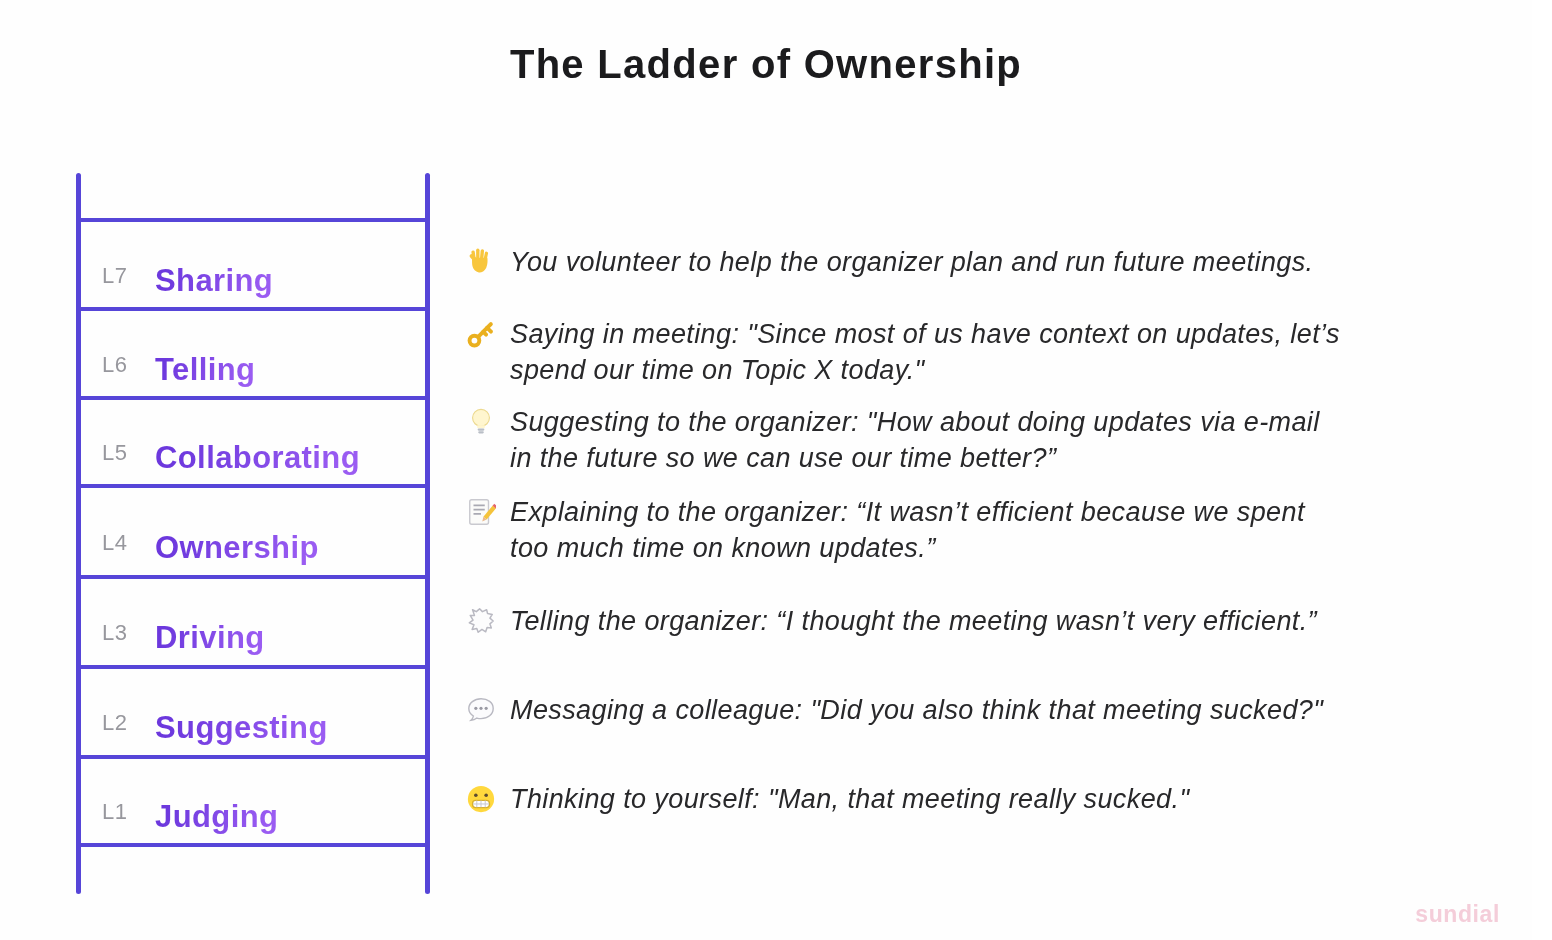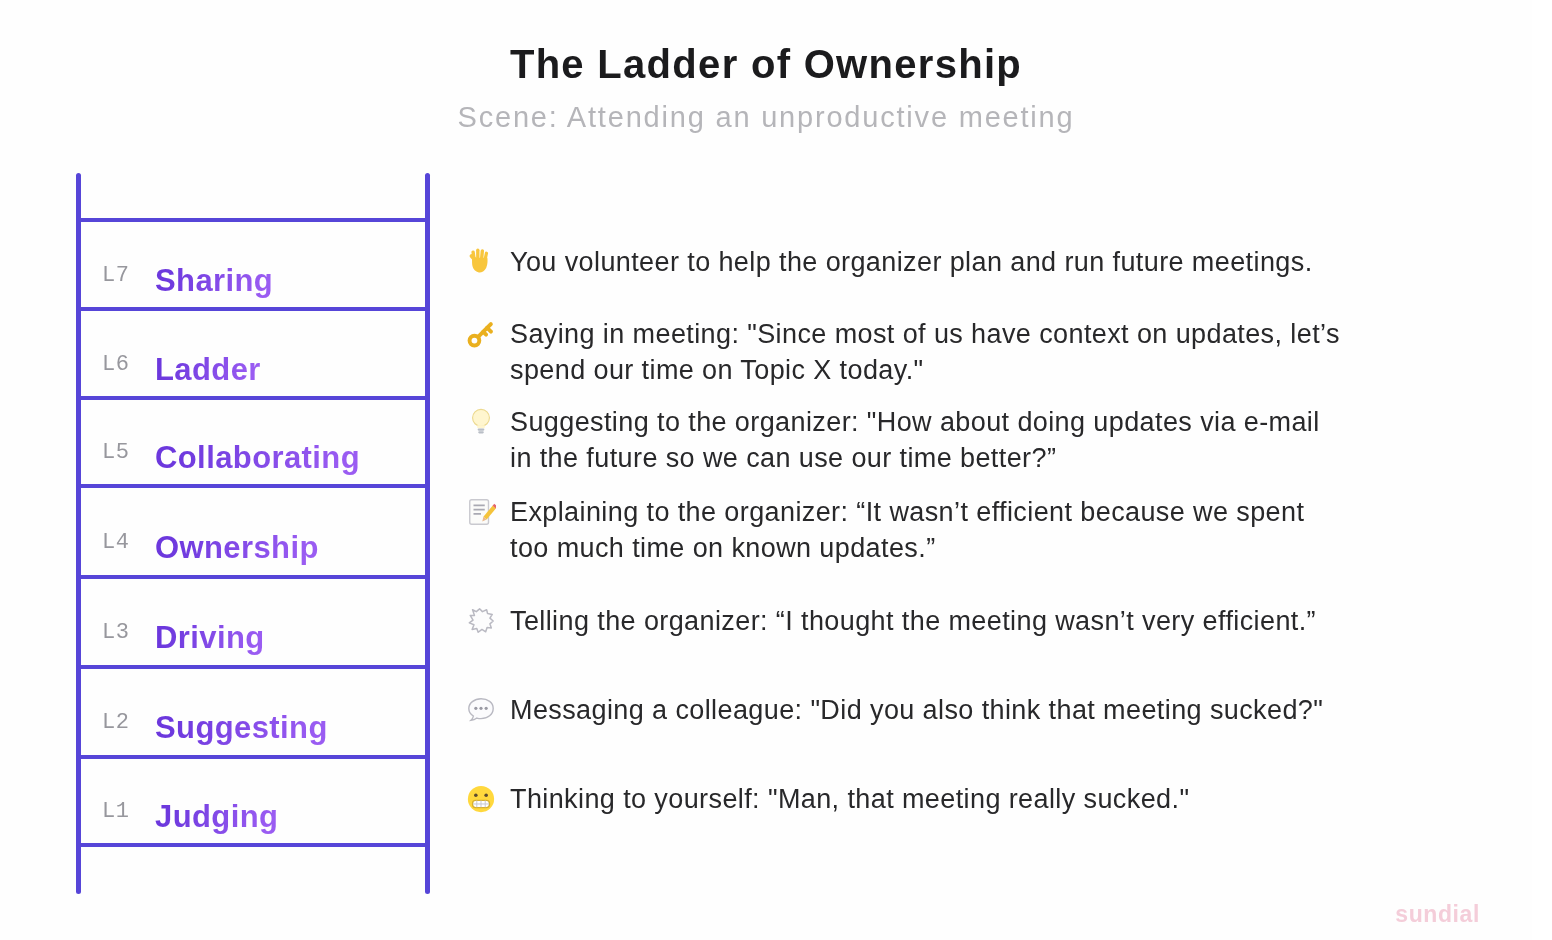--- a/index.html
+++ b/index.html
@@ -12,63 +12,62 @@
          font-size:29px;font-weight:400;letter-spacing:1.8px;color:#b5b5b9;}
   
   .ladder{position:absolute;left:76px;top:173px;width:354px;height:721px;}
   .rail{position:absolute;top:0;width:5px;height:100%;border-radius:3px;
         background:var(--rail,#5645d8);}
   .rail.left{left:0;}
   .rail.right{right:0;}
   .rung{position:absolute;left:2px;right:2px;height:4px;background:var(--rail,#5645d8);}
   .level{position:absolute;left:0;width:100%;transform:translateY(-50%);
          display:flex;align-items:baseline;}
-  .lid{position:absolute;left:26px;font-size:22px;color:#97979d;letter-spacing:0.5px;font-family:Liberation Mono, monospace;}
+  .lid{position:absolute;left:26px;font-size:22px;color:#97979d;letter-spacing:0.5px;}
   .lname{position:absolute;left:79px;font-size:31px;font-weight:700;letter-spacing:0.4px;
          color:#7d44e6;background:linear-gradient(105deg,#6c38dd 10%,#9a5cf2 90%);
          -webkit-background-clip:text;background-clip:text;-webkit-text-fill-color:transparent;}
   
   .arow{position:absolute;left:466px;width:1070px;transform:translateY(-50%);
         display:flex;align-items:flex-start;}
   .aicon{flex:0 0 30px;width:30px;height:30px;margin-top:3px;}
   .aicon svg{display:block;width:30px;height:30px;}
-  .atext{margin-left:14px;font-size:27px;line-height:36px;
+  .atext{margin-left:14px;font-size:27px;line-height:36px;font-style:italic;
          letter-spacing:0.4px;color:#28282a;white-space:pre-line;}
   
-  .watermark{position:absolute;right:52px;bottom:12px;font-size:23px;font-weight:600;
+  .watermark{position:absolute;right:32px;bottom:12px;font-size:23px;font-weight:600;
          letter-spacing:0.6px;color:var(--watermark,#f4cdd9);}
 </style>
 </head>
 <body>
 
 <div class="stage">
 
   <h1 class="title">The Ladder of Ownership</h1>
-  <h2 class="subtitle">Scene: Attending an unproductive meeting</h2>
 
   <div class="ladder">
     <div class="rail left"></div>
     <div class="rail right"></div>
 
     <div class="rung" style="top:45px"></div>
     <div class="rung" style="top:134px"></div>
     <div class="rung" style="top:223px"></div>
     <div class="rung" style="top:311px"></div>
     <div class="rung" style="top:402px"></div>
     <div class="rung" style="top:492px"></div>
     <div class="rung" style="top:582px"></div>
     <div class="rung" style="top:670px"></div>
 
     <div class="level" style="top:90px">
       <span class="lid">L7</span>
       <span class="lname">Sharing</span>
     </div>
     <div class="level" style="top:179px">
       <span class="lid">L6</span>
-      <span class="lname">Ladder</span>
+      <span class="lname">Telling</span>
     </div>
     <div class="level" style="top:267px">
       <span class="lid">L5</span>
       <span class="lname">Collaborating</span>
     </div>
     <div class="level" style="top:357px">
       <span class="lid">L4</span>
       <span class="lname">Ownership</span>
     </div>
     <div class="level" style="top:447px">

